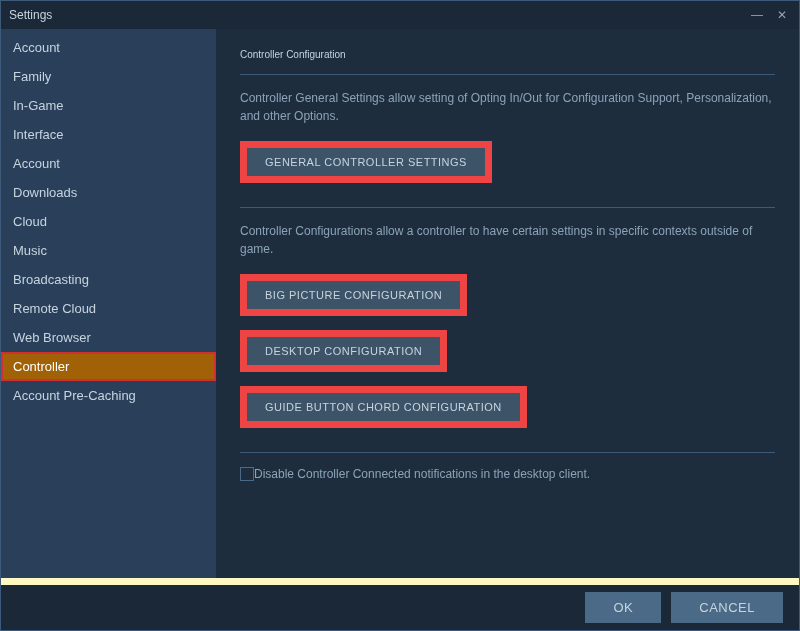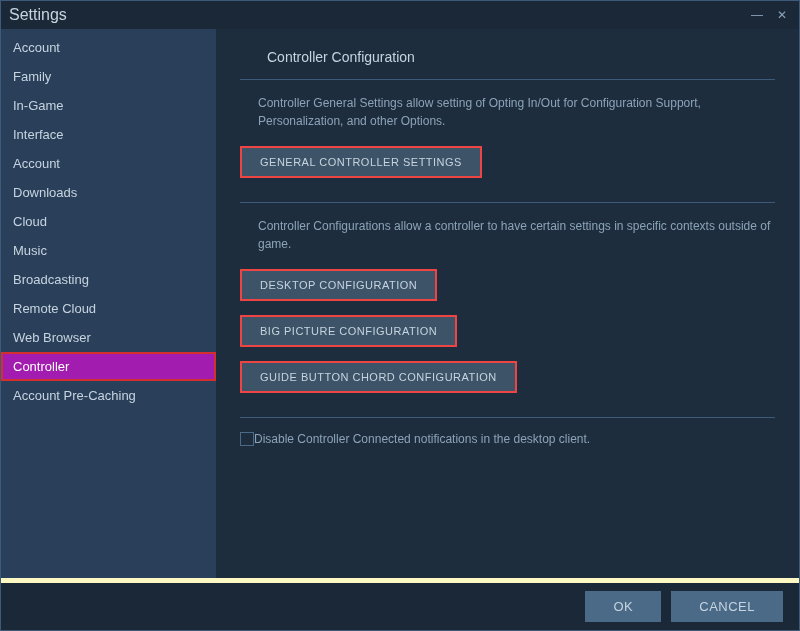--- a/index.html
+++ b/index.html
@@ -27,21 +27,21 @@
       height: 28px;
       display: flex;
       align-items: center;
       padding: 0 8px;
       justify-content: space-between;
       flex-shrink: 0;
     }
 
     .title-bar-text {
       color: #c6d4df;
-      font-size: 16px;
+      font-size: 12px;
     }
 
     .title-bar-controls {
       display: flex;
       gap: 6px;
     }
 
     .title-bar-btn {
       color: #8ba3b8;
       font-size: 12px;
@@ -66,59 +66,57 @@
     .sidebar-item {
       padding: 7px 12px;
       cursor: pointer;
       color: #c6d4df;
       font-size: 13px;
       display: flex;
       align-items: center;
     }
 
     .sidebar-item.active {
-      background: #a21caf;
+      background: #a16207;
       outline: 2px solid #d32f2f;
       outline-offset: -2px;
       color: #ffffff;
     }
 
     .main-panel {
       flex: 1;
       background: #1e2d3d;
       padding: 20px 24px;
       overflow-y: auto;
     }
 
     .section-title {
-      font-size: 14px;
+      font-size: 10px;
       color: #c6d4df;
       margin-bottom: 12px;
       font-weight: normal;
-      margin-left: 27px;
     }
 
     .divider {
       height: 1px;
       background: #3d5a7a;
       margin: 14px 0;
     }
 
     .description-text {
       color: #8ba3b8;
       font-size: 12px;
       line-height: 1.5;
       margin-bottom: 16px;
-      margin-left: 18px;
     }
 
     .config-button {
       display: inline-block;
       background: #3d5368;
-      border: 2px solid #ef4444;
+      border: 7px solid #ef4444;
       color: #c6d4df;
       padding: 8px 18px;
       font-size: 11px;
       letter-spacing: 0.5px;
       cursor: pointer;
       margin-bottom: 10px;
       text-transform: uppercase;
     }
 
     .checkbox-row {
@@ -142,21 +140,21 @@
 
     .bottom-bar {
       height: 52px;
       background: #1b2838;
       display: flex;
       align-items: center;
       justify-content: flex-end;
       padding: 0 16px;
       gap: 10px;
       flex-shrink: 0;
-      border-top: 5px solid #fef9c3;
+      border-top: 7px solid #fef9c3;
     }
 
     .bottom-btn {
       background: #4a6a87;
       border: none;
       color: #c6d4df;
       padding: 8px 28px;
       font-size: 13px;
       cursor: pointer;
       text-transform: uppercase;
@@ -232,24 +230,24 @@
 
       <div class="button-section">
         <button class="config-button">GENERAL CONTROLLER SETTINGS</button>
       </div>
 
       <div class="divider"></div>
 
       <p class="description-text">Controller Configurations allow a controller to have certain settings in specific contexts outside of game.</p>
 
       <div class="button-section">
+        <button class="config-button">BIG PICTURE CONFIGURATION</button>
+      </div>
+      <div class="button-section">
         <button class="config-button">DESKTOP CONFIGURATION</button>
-      </div>
-      <div class="button-section">
-        <button class="config-button">BIG PICTURE CONFIGURATION</button>
       </div>
       <div class="button-section">
         <button class="config-button">GUIDE BUTTON CHORD CONFIGURATION</button>
       </div>
 
       <div class="divider"></div>
 
       <div class="checkbox-row">
         <div class="checkbox-box"></div>
         <span class="checkbox-label">Disable Controller Connected notifications in the desktop client.</span>

